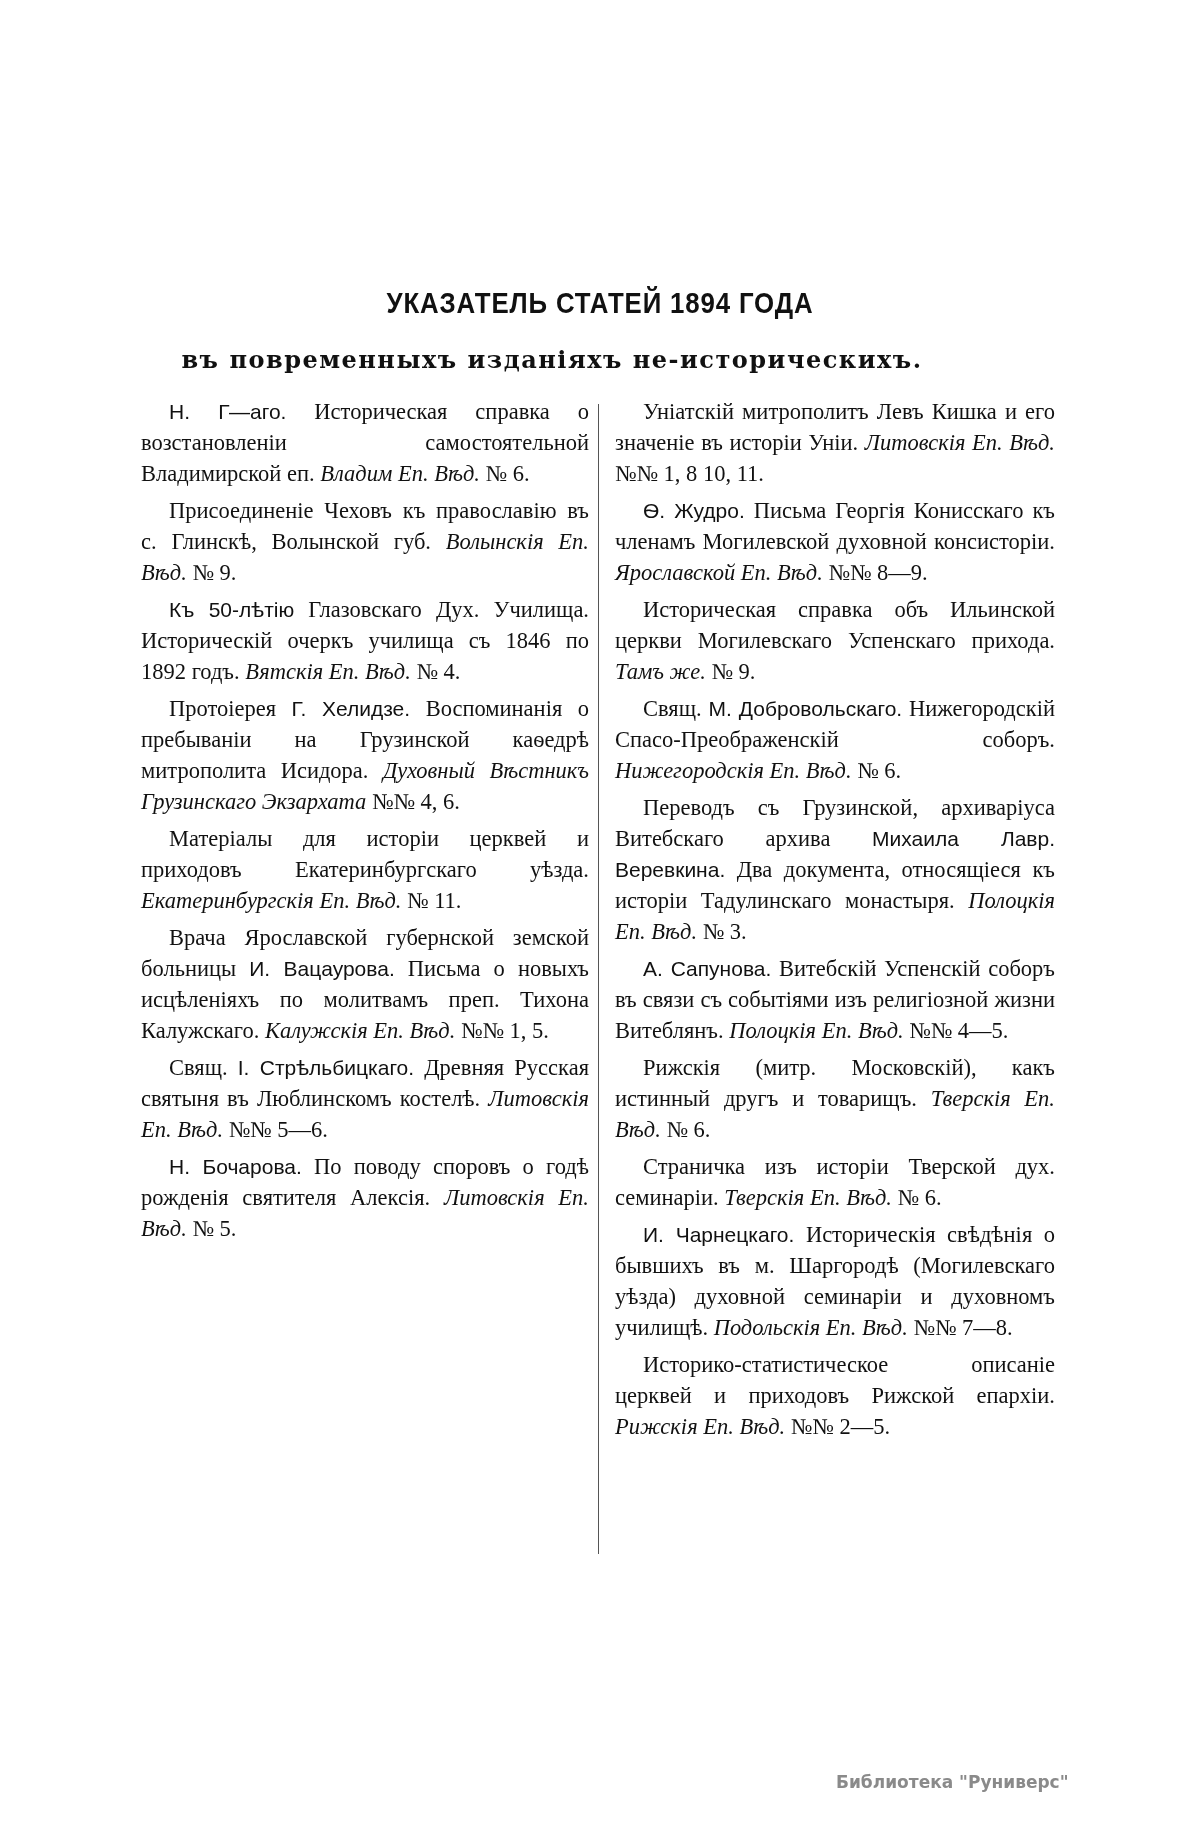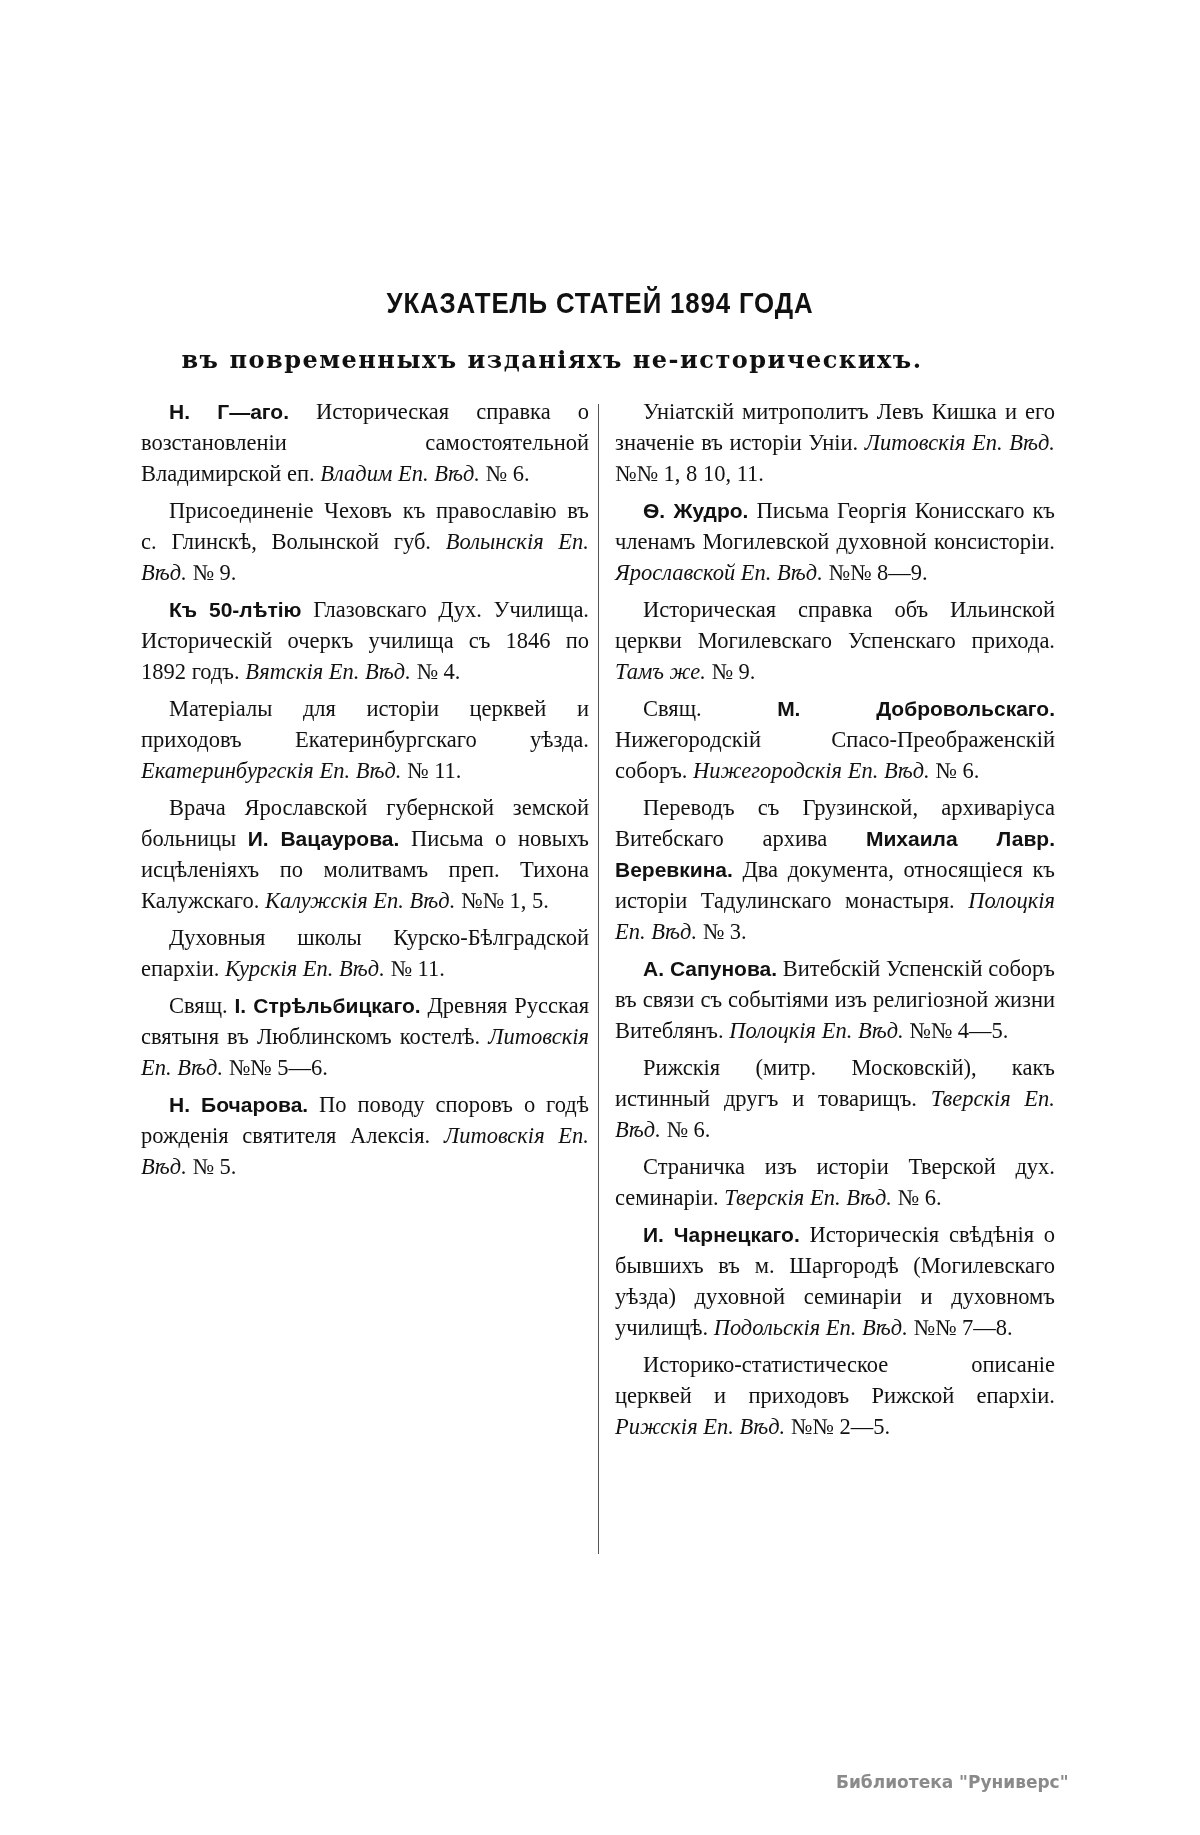--- a/index.html
+++ b/index.html
@@ -57,21 +57,21 @@
       height: 1150px;
       background: #555555;
     }
     .entry {
       margin: 0 0 6px 0;
       text-indent: 28px;
       hyphens: manual;
     }
     .author {
       font-family: "Liberation Sans", "DejaVu Sans", sans-serif;
-      font-weight: bold;
+      font-weight: normal;
       font-size: 21px;
     }
     .journal {
       font-style: italic;
     }
     .num {
     }
     .watermark {
       position: absolute;
       left: 836px;
@@ -86,23 +86,23 @@
 <body>
 
 <div class="title">УКАЗАТЕЛЬ СТАТЕЙ 1894 ГОДА</div>
 <div class="subtitle">въ повременныхъ изданіяхъ не-историческихъ.</div>
 
 <div class="col col-left">
 
 <p class="entry"><span class="author">Н. Г—аго.</span><span> Историческая справка о возстановленіи самостоятельной Владимирской еп. </span><span class="journal">Владим Еп. Вѣд.</span><span class="num"> № 6.</span></p>
     <p class="entry"><span>Присоединеніе Чеховъ къ православію въ с. Глинскѣ, Волынской губ. </span><span class="journal">Волынскія Еп. Вѣд.</span><span class="num"> № 9.</span></p>
     <p class="entry"><span class="author">Къ 50-лѣтію</span><span> Глазовскаго Дух. Училища. Историческій очеркъ училища съ 1846 по 1892 годъ. </span><span class="journal">Вятскія Еп. Вѣд.</span><span class="num"> № 4.</span></p>
+    <p class="entry"><span>Протоіерея </span><span class="author">Г. Хелидзе.</span><span> Воспоминанія о пребываніи на Грузинской каѳедрѣ митрополита Исидора. </span><span class="journal">Духовный Вѣстникъ Грузинскаго Экзархата</span><span class="num"> №№ 4, 6.</span></p>
     <p class="entry"><span>Матеріалы для исторіи церквей и приходовъ Екатеринбургскаго уѣзда. </span><span class="journal">Екатеринбургскія Еп. Вѣд.</span><span class="num"> № 11.</span></p>
     <p class="entry"><span>Врача Ярославской губернской земской больницы </span><span class="author">И. Вацаурова.</span><span> Письма о новыхъ исцѣленіяхъ по молитвамъ преп. Тихона Калужскаго. </span><span class="journal">Калужскія Еп. Вѣд.</span><span class="num"> №№ 1, 5.</span></p>
-    <p class="entry"><span>Духовныя школы Курско-Бѣлградской епархіи. </span><span class="journal">Курскія Еп. Вѣд.</span><span class="num"> № 11.</span></p>
     <p class="entry"><span>Свящ. </span><span class="author">І. Стрѣльбицкаго.</span><span> Древняя Русская святыня въ Люблинскомъ костелѣ. </span><span class="journal">Литовскія Еп. Вѣд.</span><span class="num"> №№ 5—6.</span></p>
     <p class="entry"><span class="author">Н. Бочарова.</span><span> По поводу споровъ о годѣ рожденія святителя Алексія. </span><span class="journal">Литовскія Еп. Вѣд.</span><span class="num"> № 5.</span></p>
   </div>
 
 <div class="divider"></div>
 
 <div class="col col-right">
 
 <p class="entry"><span>Уніатскій митрополитъ Левъ Кишка и его значеніе въ исторіи Уніи. </span><span class="journal">Литовскія Еп. Вѣд.</span><span class="num"> №№ 1, 8 10, 11.</span></p>
     <p class="entry"><span class="author">Ѳ. Жудро.</span><span> Письма Георгія Конисскаго къ членамъ Могилевской духовной консисторіи. </span><span class="journal">Ярославской Еп. Вѣд.</span><span class="num"> №№ 8—9.</span></p>

